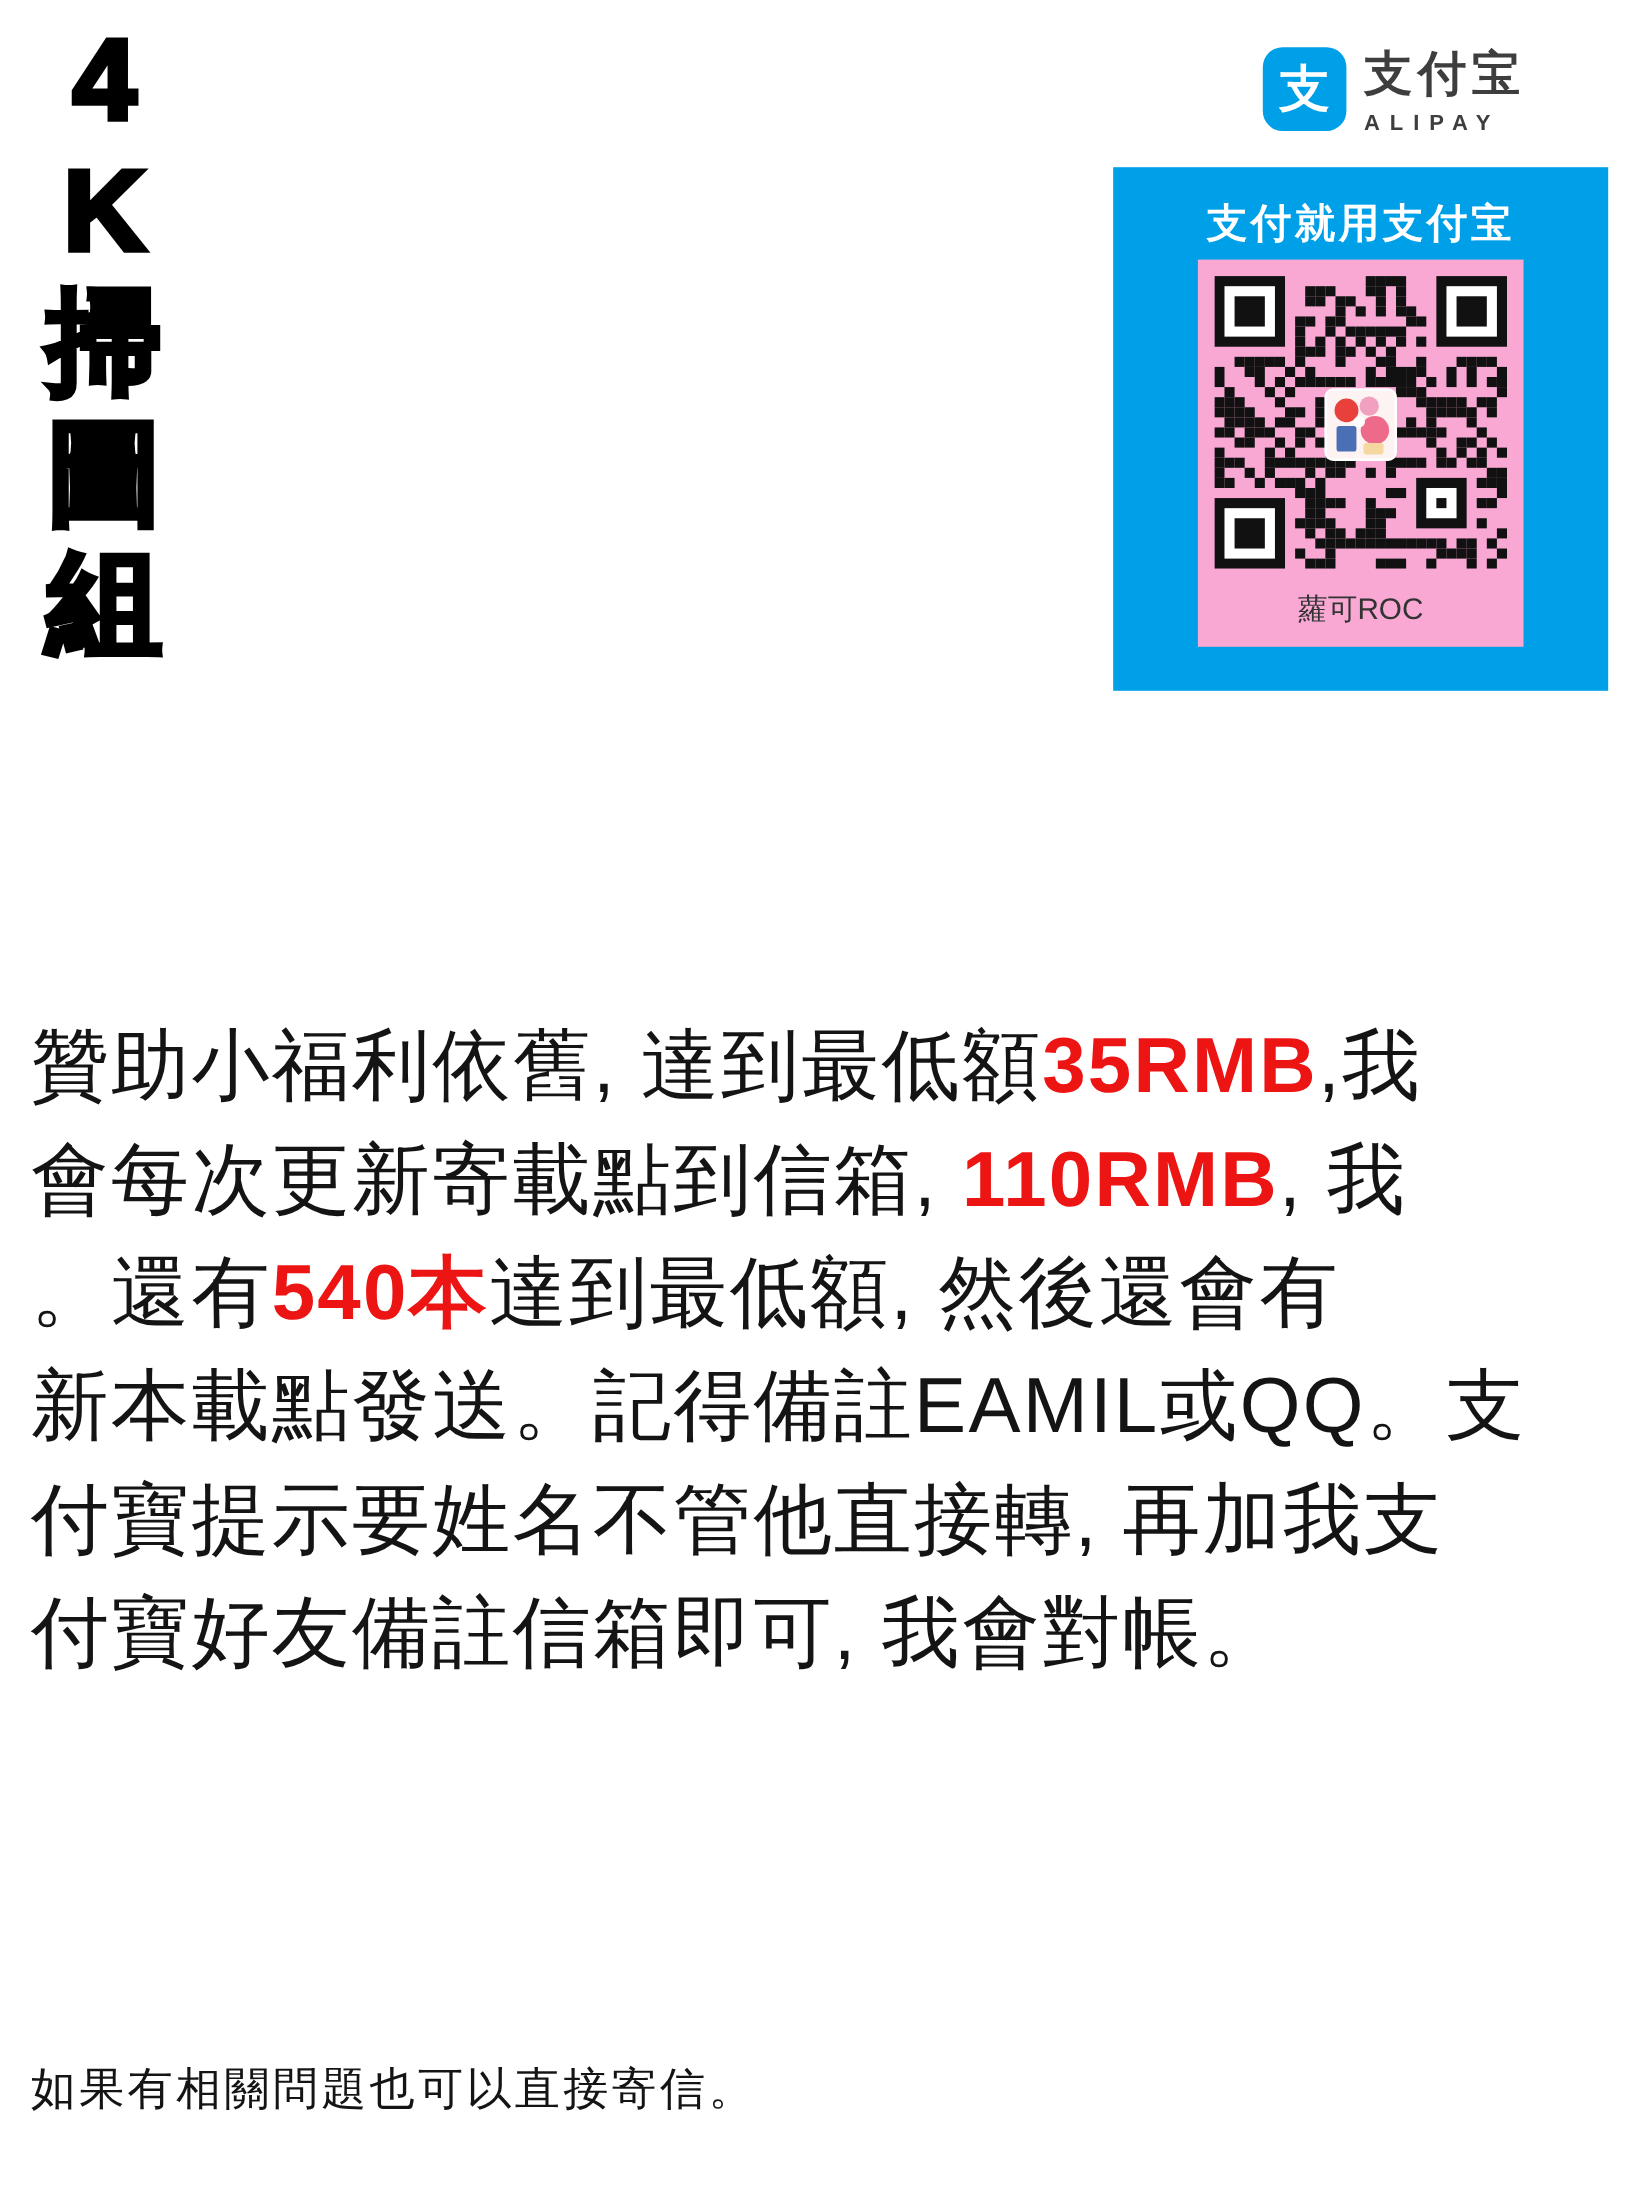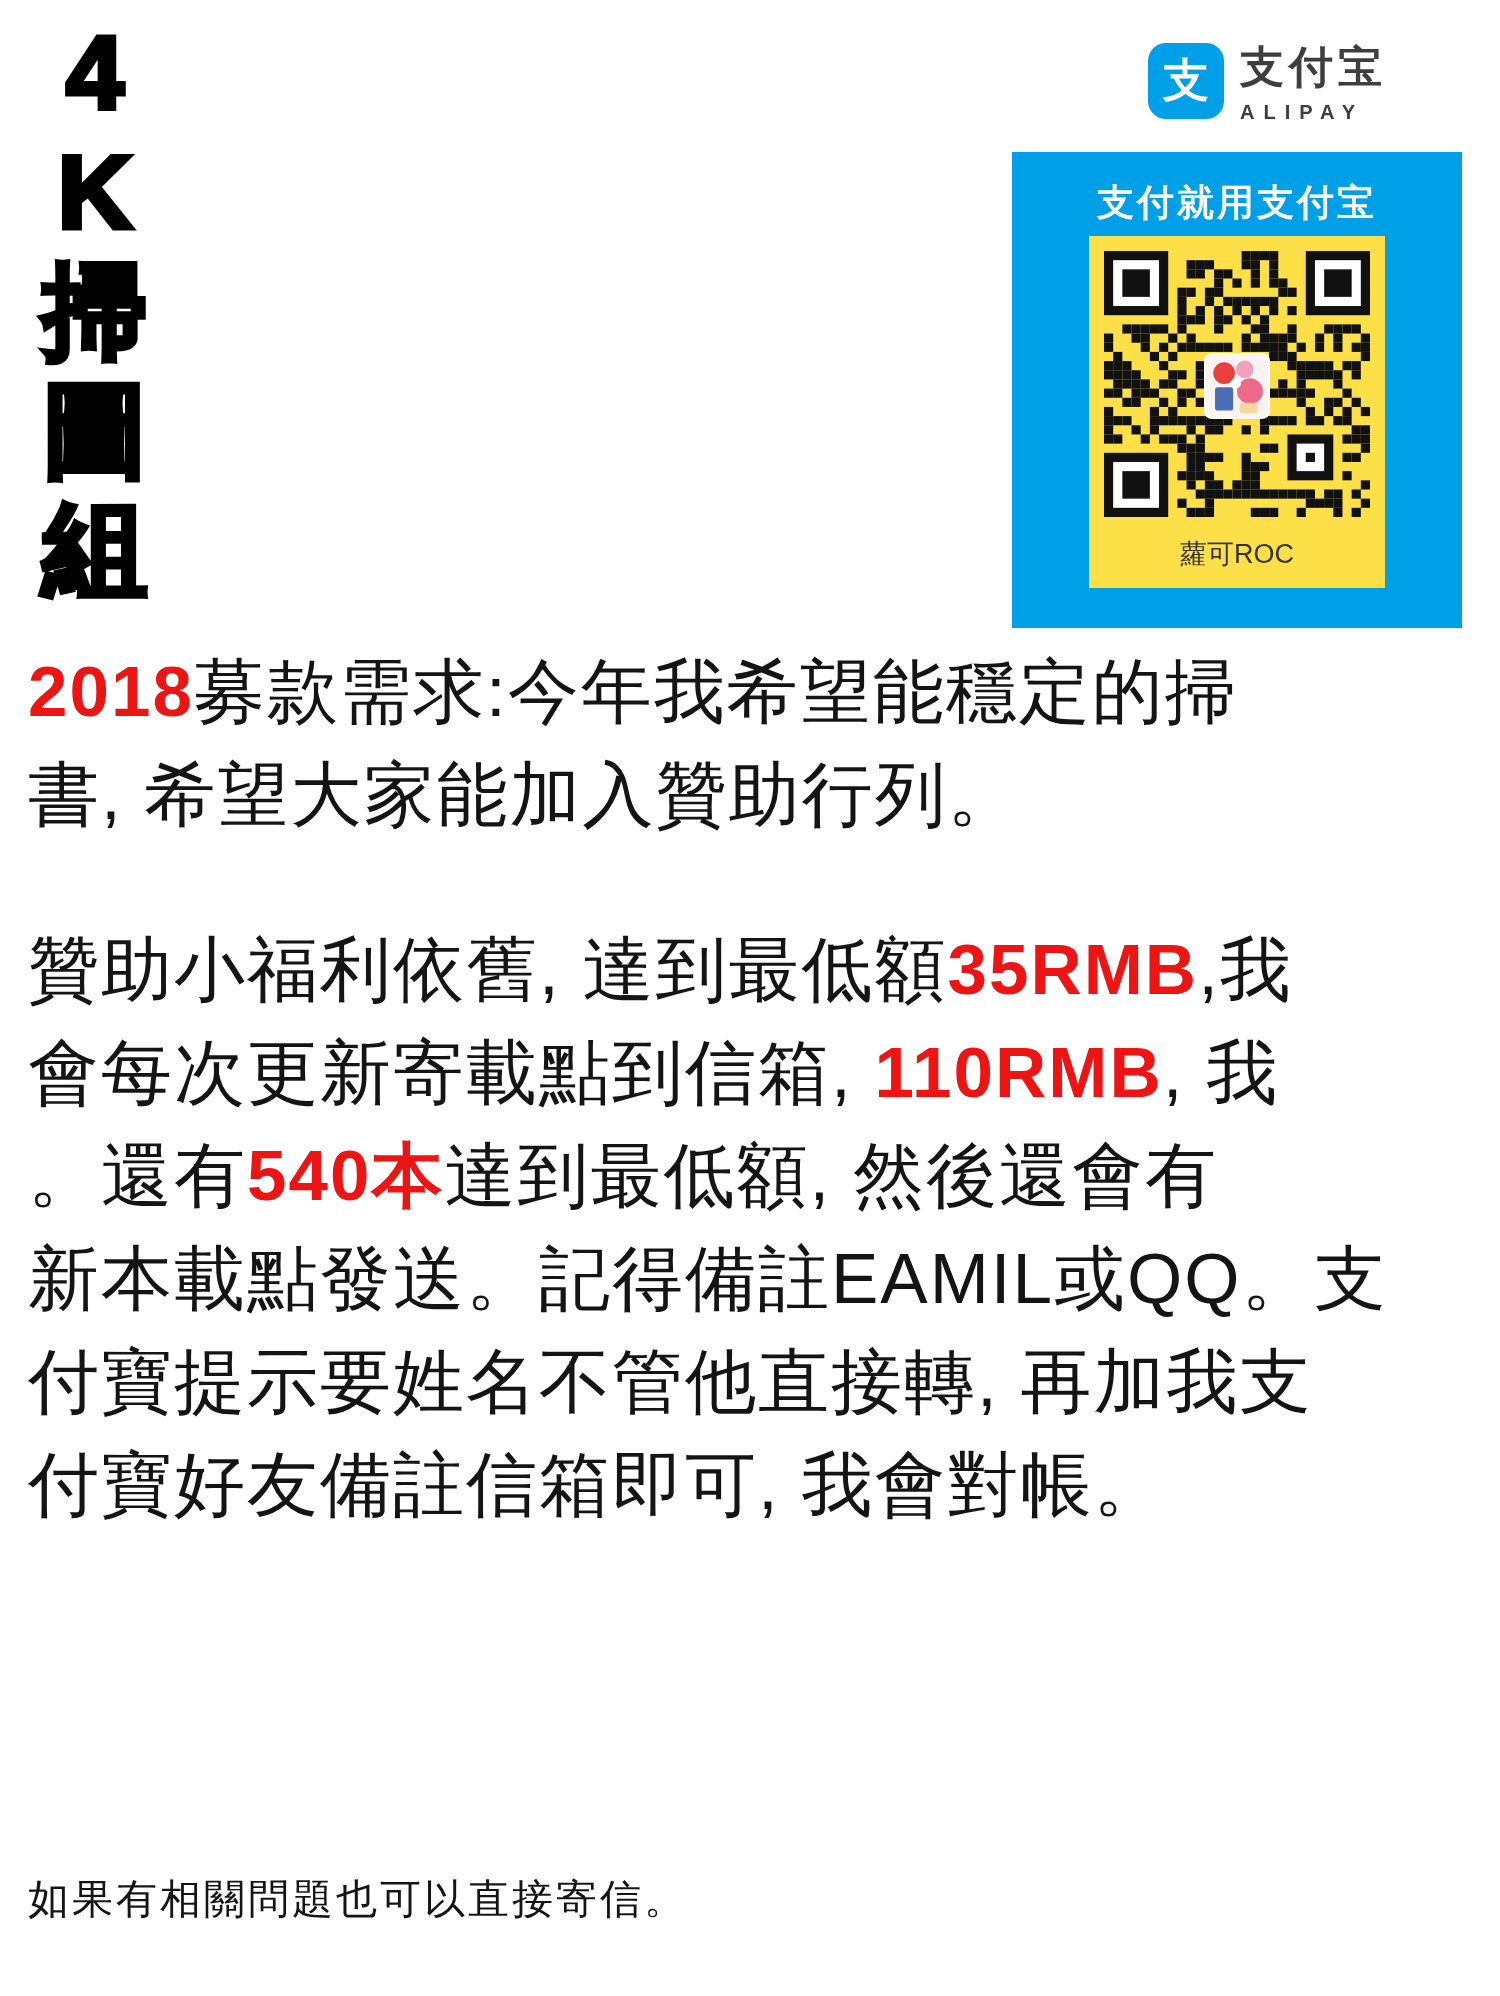--- a/index.html
+++ b/index.html
@@ -14,21 +14,21 @@
   .logo{position:absolute;left:1148px;top:38px;display:flex;align-items:center;}
   .logo-icon{width:76px;height:76px;border-radius:18px;background:var(--blue);display:flex;align-items:center;justify-content:center;}
   .logo-glyph{color:#fff;font-size:46px;font-weight:700;}
   .logo-text{margin-left:16px;}
   .logo-cn{font-size:44px;font-weight:700;color:#3e3e3e;letter-spacing:5px;text-align:right;}
   .logo-en{font-size:20px;font-weight:700;color:#3e3e3e;letter-spacing:9px;margin-top:4px;}
 
   
   .qr-card{position:absolute;left:1012px;top:152px;width:450px;height:476px;background:var(--blue);}
   .qr-title{margin-top:26px;text-align:center;color:#fff;font-size:37px;font-weight:700;letter-spacing:3px;}
-  .qr-box{position:absolute;left:77px;top:84px;width:296px;height:352px;background:#fde047;}
+  .qr-box{position:absolute;left:77px;top:84px;width:296px;height:352px;background:#f9a8d4;}
   .qr-svg{position:absolute;left:15px;top:15px;width:266px;height:266px;}
   .qr-sticker{position:absolute;left:117px;top:119px;width:62px;height:62px;border-radius:6px;background:#fff;
               box-shadow:0 0 0 2px #fff;overflow:hidden;}
   .qr-label{position:absolute;left:0;bottom:16px;width:100%;text-align:center;font-size:27px;color:#333;}
 
   
   .para{position:absolute;left:28px;width:1460px;color:#141414;}
   .tline{font-size:71px;line-height:103px;letter-spacing:2px;white-space:nowrap;}
   .red{color:var(--red);font-weight:700;}
   .para1{top:640px;}
@@ -361,46 +361,38 @@
           <rect x="3.5" y="12.5" width="7" height="9" rx="1" fill="#4a6fb5"></rect>
           <circle cx="17" cy="14" r="5" fill="#ee6a8a"></circle>
           <rect x="13" y="18.5" width="7" height="4" rx="1" fill="#f5d7a0"></rect>
           <circle cx="11.5" cy="11" r="2" fill="#fff"></circle>
         </svg>
       </div>
       <div class="qr-label">蘿可ROC</div>
     </div>
   </div>
 
-  <div class="para para1">
-    <div class="tline">
-      <span class="red">2018</span><span>募款需求:今年我希望能穩定的掃</span>
-    </div>
-    <div class="tline">
-      <span>書, 希望大家能加入贊助行列。</span>
+
+  <div class="para para2">
+    <div class="tline">
+      <span>贊助小福利依舊, 達到最低額</span><span class="red">35RMB</span><span>,我</span>
+    </div>
+    <div class="tline">
+      <span>會每次更新寄載點到信箱, </span><span class="red">110RMB</span><span>, 我</span>
+    </div>
+    <div class="tline">
+      <span>。還有</span><span class="red">540本</span><span>達到最低額, 然後還會有</span>
+    </div>
+    <div class="tline">
+      <span>新本載點發送。記得備註EAMIL或QQ。支</span>
+    </div>
+    <div class="tline">
+      <span>付寶提示要姓名不管他直接轉, 再加我支</span>
+    </div>
+    <div class="tline">
+      <span>付寶好友備註信箱即可, 我會對帳。</span>
     </div>
   </div>
 
-  <div class="para para2">
-    <div class="tline">
-      <span>贊助小福利依舊, 達到最低額</span><span class="red">35RMB</span><span>,我</span>
-    </div>
-    <div class="tline">
-      <span>會每次更新寄載點到信箱, </span><span class="red">110RMB</span><span>, 我</span>
-    </div>
-    <div class="tline">
-      <span>。還有</span><span class="red">540本</span><span>達到最低額, 然後還會有</span>
-    </div>
-    <div class="tline">
-      <span>新本載點發送。記得備註EAMIL或QQ。支</span>
-    </div>
-    <div class="tline">
-      <span>付寶提示要姓名不管他直接轉, 再加我支</span>
-    </div>
-    <div class="tline">
-      <span>付寶好友備註信箱即可, 我會對帳。</span>
-    </div>
-  </div>
-
 
   <div class="footer2">如果有相關問題也可以直接寄信。</div>
 
 </div>
 
 </body></html>

